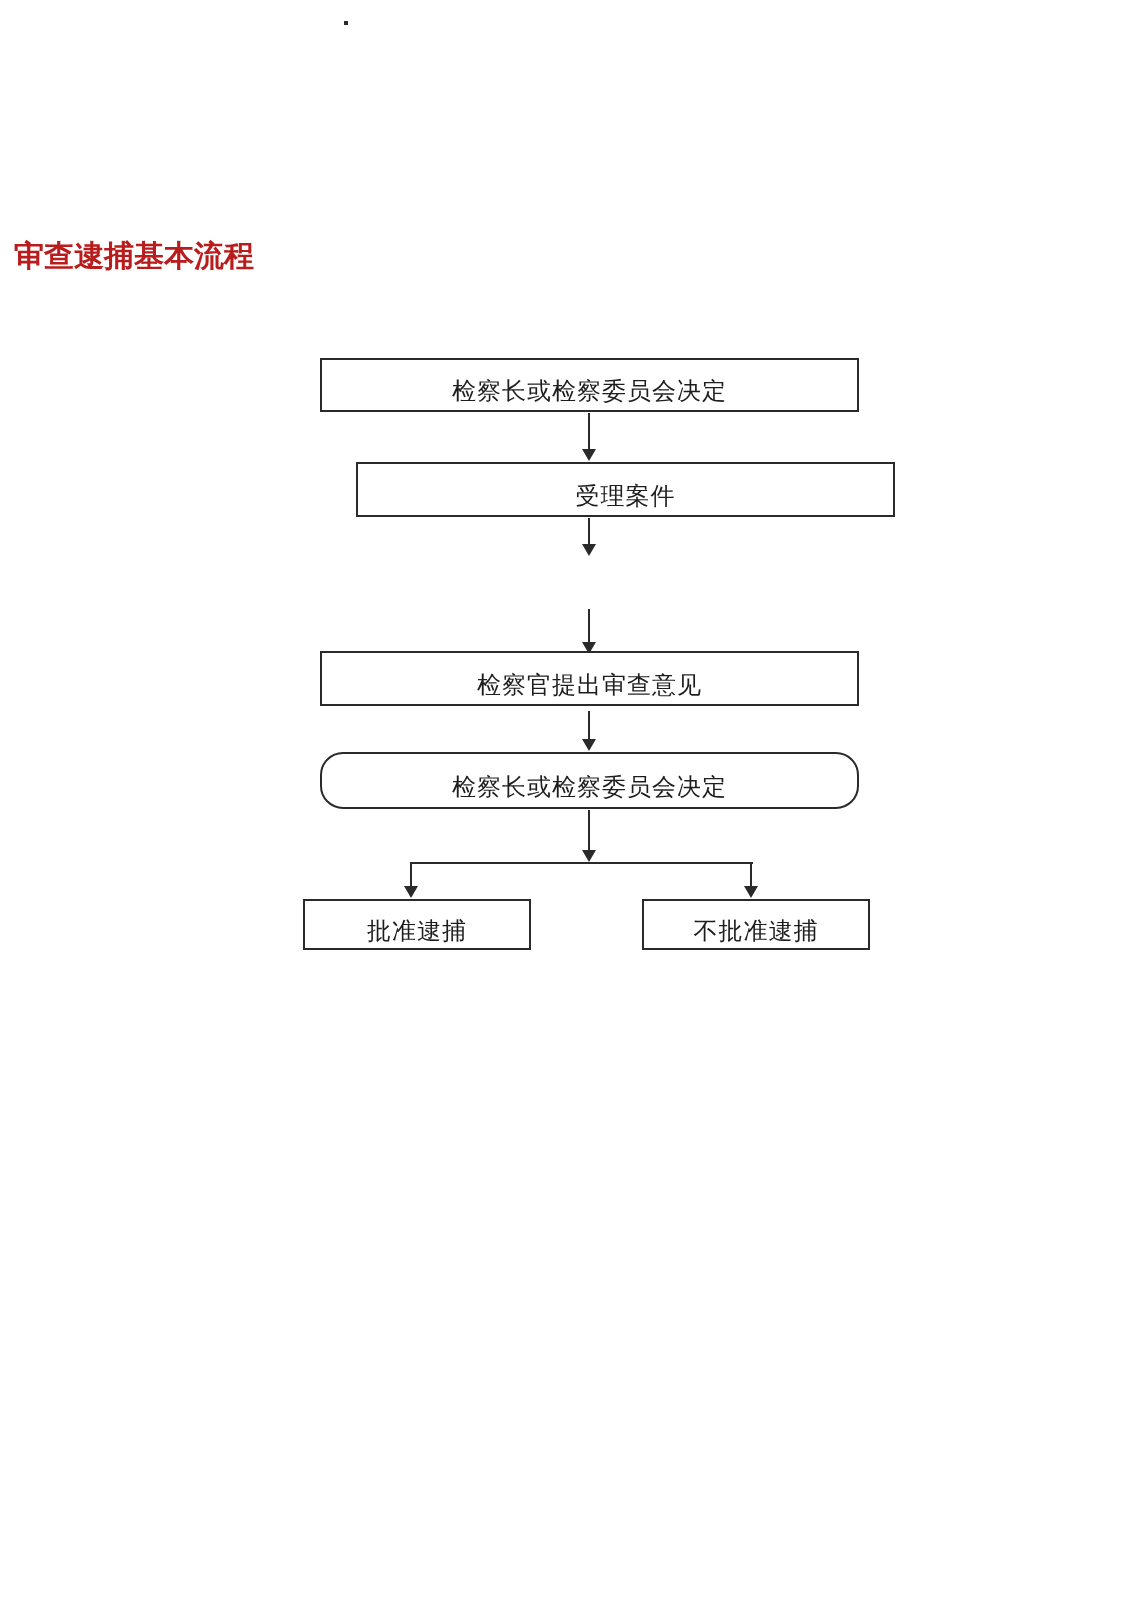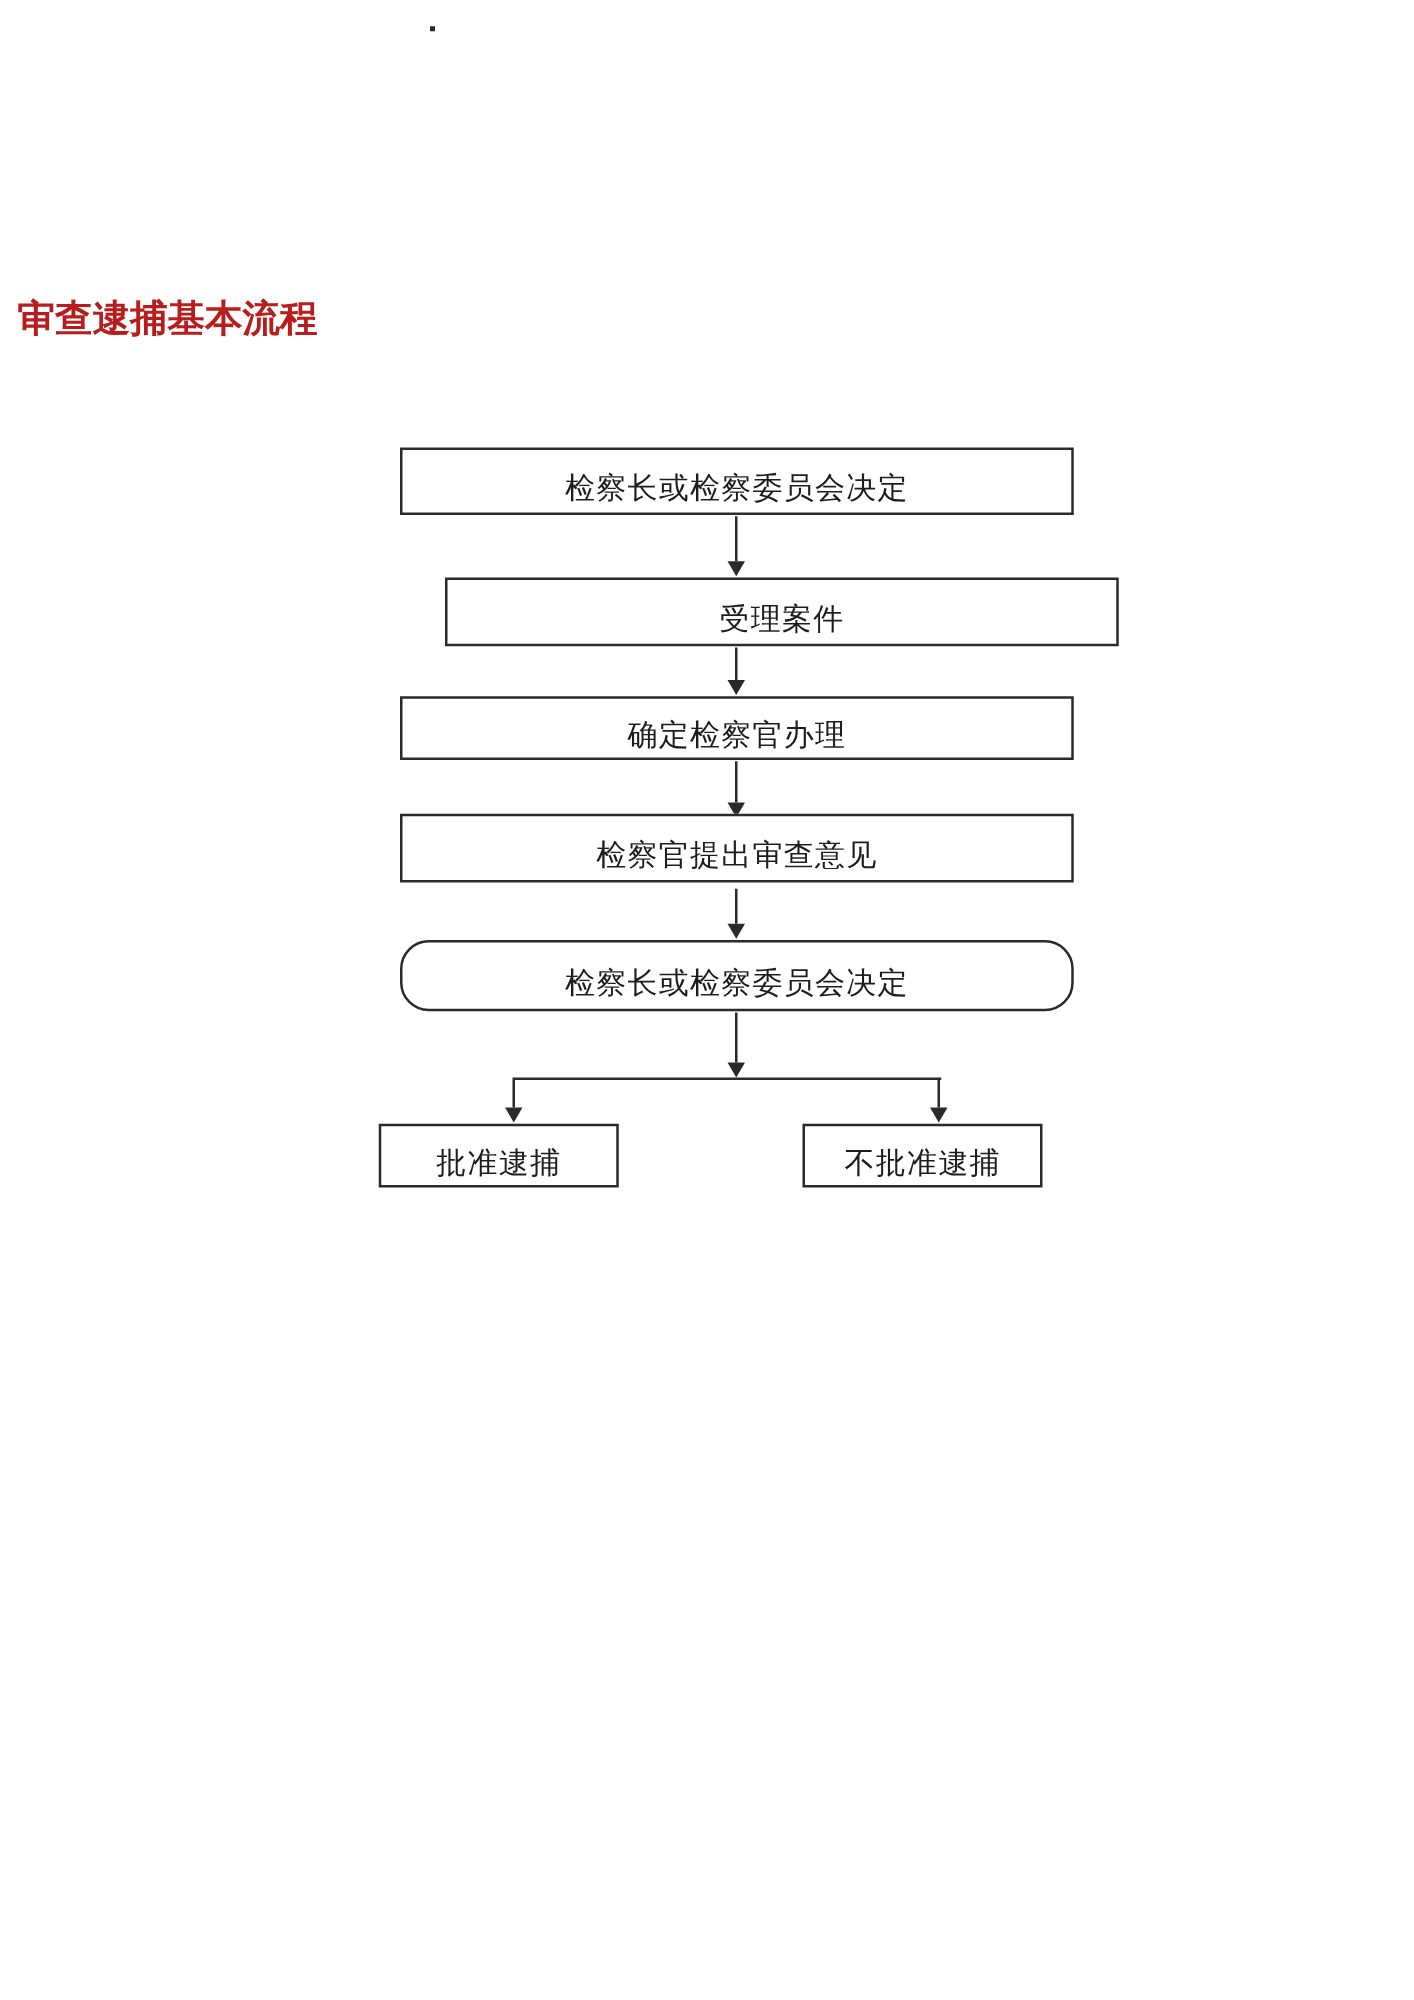--- a/index.html
+++ b/index.html
@@ -50,21 +50,21 @@
     color: var(--text);
     padding-top: 12px; 
     line-height: 1;
   }
   .step  { left: 320px; width: 539px; height: 54px; }
   .step-1 { top: 358px; }
   .step-2 { top: 462px; height: 55px; margin-left: 36px; }
   .step-3 { top: 557px; height: 51px; }
   .step-4 { top: 651px; height: 55px; }
   .step-5 { top: 752px; height: 57px; border-radius: 23px; }
-  .outcome { top: 899px; width: 192px; height: 51px; }
+  .outcome { top: 899px; width: 228px; height: 51px; }
   .outcome-left  { left: 303px; }
   .outcome-right { left: 642px; }
   .arrow-v {
     position: absolute;
     width: 14px;
     display: flex;
     flex-direction: column;
     align-items: center;
   }
   .arrow-v .shaft { width: 2px; flex: 1 1 auto; background: var(--line); }
@@ -105,21 +105,20 @@
     <div class="head"></div>
   </div>
 
   <div class="node step step-2">受理案件</div>
 
   <div class="arrow-v a-main a-2">
     <div class="shaft"></div>
     <div class="head"></div>
   </div>
 
-  <div class="node step step-3">确定检察官办理</div>
 
   <div class="arrow-v a-main a-3">
     <div class="shaft"></div>
     <div class="head"></div>
   </div>
 
   <div class="node step step-4">检察官提出审查意见</div>
 
   <div class="arrow-v a-main a-4">
     <div class="shaft"></div>

